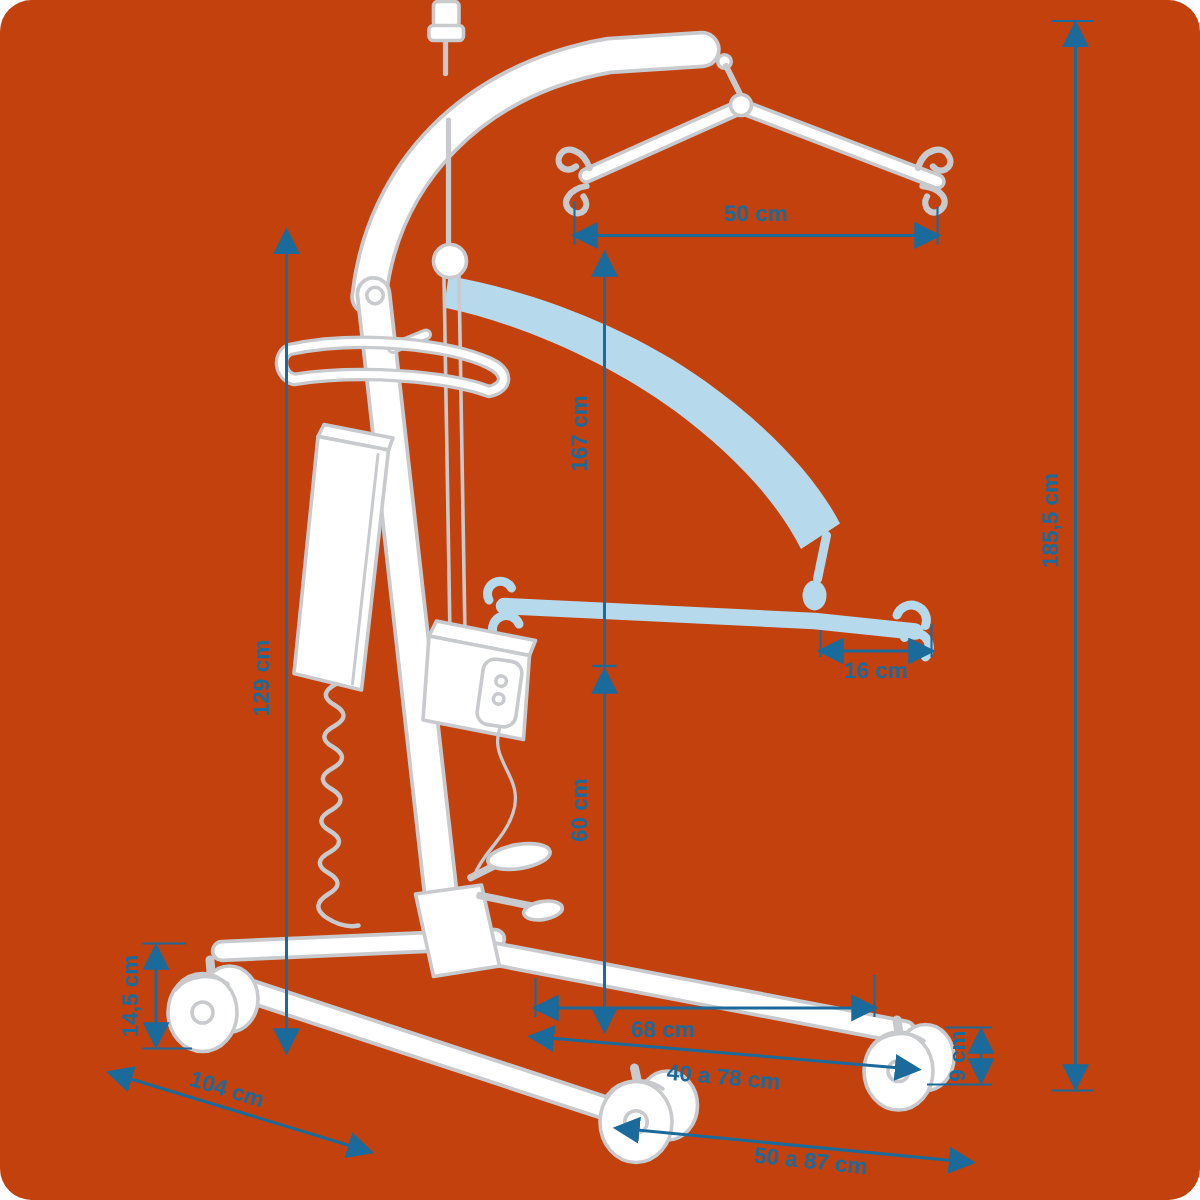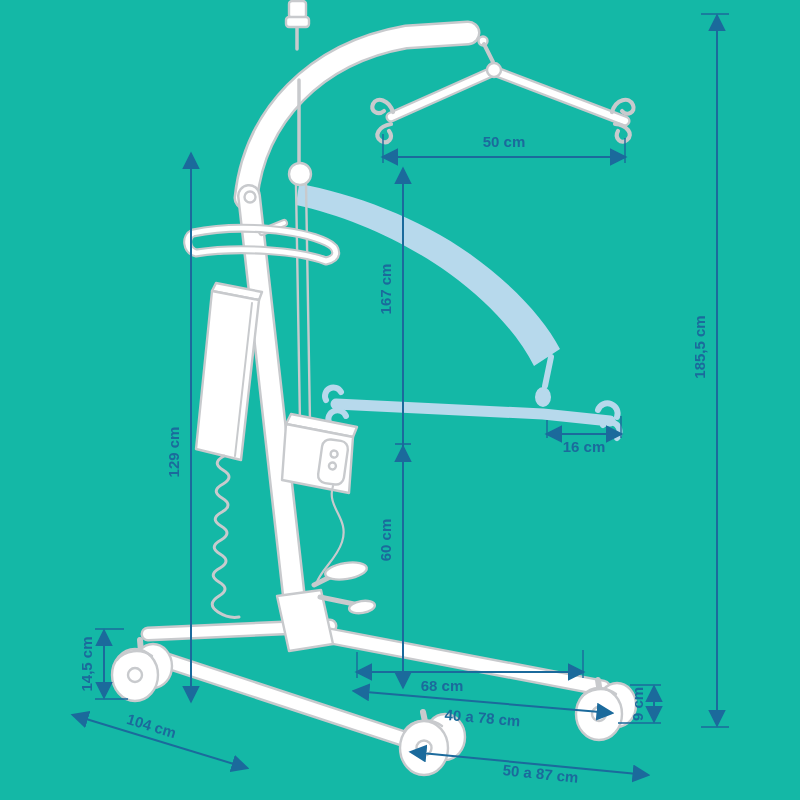--- a/index.html
+++ b/index.html
@@ -1,17 +1,17 @@
 <!DOCTYPE html>
 <html><head>
 <meta charset="utf-8">
 <style>
   html,body{margin:0;padding:0;background:#ffffff;}
-  .canvas{width:800px;height:800px;position:relative;background:#14b8a6;overflow:hidden;
-          font-family:"Liberation Sans",sans-serif;}
+  .canvas{width:800px;height:800px;position:relative;background:#c2410c;overflow:hidden;
+          font-family:"Liberation Sans",sans-serif;border-radius:21px;}
   svg text{font-family:"Liberation Sans",sans-serif;font-weight:bold;}
 </style>
 </head>
 <body>
 
 <div class="canvas">
 <svg width="800" height="800" viewBox="0 0 800 800">
   <defs>
     <marker id="arr" viewBox="0 0 10 10" refX="8.6" refY="5" markerWidth="9" markerHeight="9" orient="auto-start-reverse">
       <path d="M0,0 L10,5 L0,10 Z" fill="#1b6a9c"></path>

